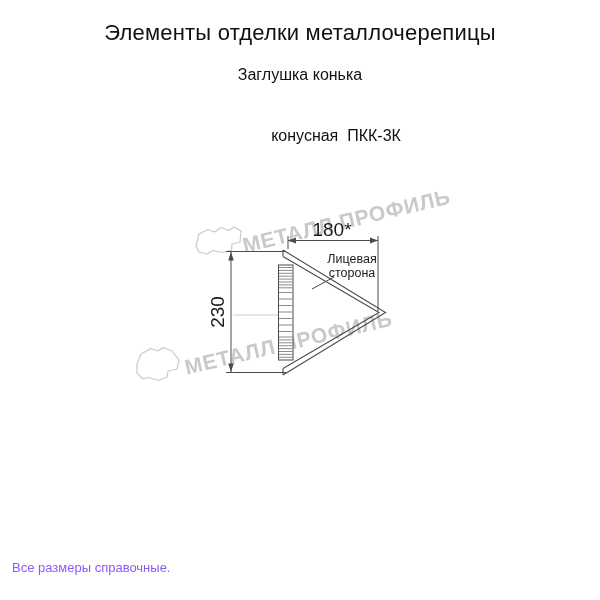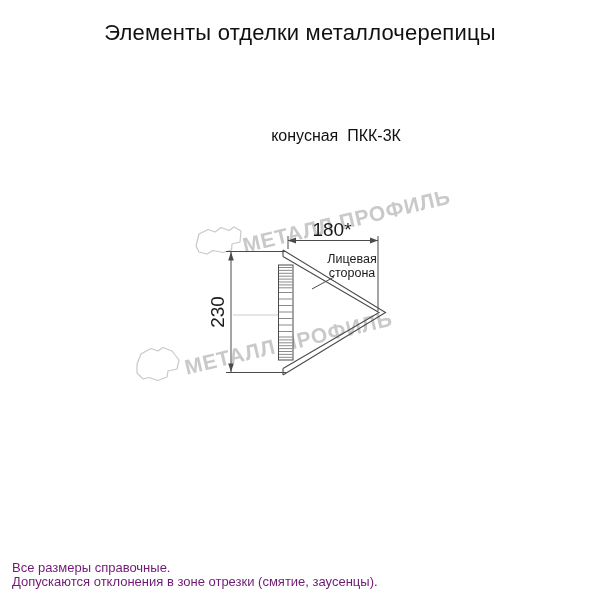--- a/index.html
+++ b/index.html
@@ -9,31 +9,32 @@
   .page-title{left:0;top:20px;width:600px;text-align:center;
               font-size:22px;font-weight:normal;letter-spacing:0.2px;color:#111;}
   .subtitle{left:0;width:600px;text-align:center;font-size:16px;color:#111;}
   .sub1{top:66px;}
   .sub2{top:85px;}
   .product-code{top:127px;white-space:pre;padding-left:36px;}
   .watermark{color:#c9c9c9;font-weight:bold;font-size:21px;letter-spacing:0.8px;
              transform-origin:0 50%;transform:rotate(-13.5deg);white-space:pre;}
   .wm-top{left:243px;top:234px;}
   .wm-bottom{left:185px;top:356px;}
-  .footer-note{left:12px;width:580px;font-size:13px;color:#701a75;}
+  .footer-note{left:12px;width:580px;font-size:13px;color:#8b5cf6;}
   .fn1{top:560px;}
   .fn2{top:574px;}
   svg.drawing{left:0;top:0;}
 </style>
 </head>
 <body>
 
 <div id="page">
 
   <div class="abs page-title">Элементы отделки металлочерепицы</div>
+  <div class="abs subtitle sub1">Заглушка конька</div>
   <div class="abs subtitle product-code">конусная  ПКК-3К</div>
 
   <div class="abs watermark wm-top">МЕТАЛЛ ПРОФИЛЬ</div>
   <div class="abs watermark wm-bottom">МЕТАЛЛ ПРОФИЛЬ</div>
 
   <svg class="abs drawing" width="600" height="600" viewBox="0 0 600 600">
 
     <g fill="none" stroke="#c9c9c9" stroke-width="1.2" stroke-linejoin="round">
       <path d="M196,246 L199,234 L208,229.5 L215,232 L221,227.5 L229,230.5 L234,227
                L241,231 L240,242 L232,244 L231.5,250 L223,252.5 L213,250.5 L207,254
@@ -101,14 +102,13 @@
     <text x="224" y="312" text-anchor="middle" transform="rotate(-90 224 312)" font-family="Liberation Sans, sans-serif" font-size="19" fill="#1a1a1a">230</text>
 
     <g>
       <line x1="334" y1="277" x2="312" y2="289" stroke="#4a4a4a" stroke-width="1"></line>
       <text x="352" y="263" text-anchor="middle" font-family="Liberation Sans, sans-serif" font-size="12.5" fill="#1a1a1a">Лицевая</text>
       <text x="352" y="276.5" text-anchor="middle" font-family="Liberation Sans, sans-serif" font-size="12.5" fill="#1a1a1a">сторона</text>
     </g>
   </svg>
 
   <div class="abs footer-note fn1">Все размеры справочные.</div>
-  <div class="abs footer-note fn2">Допускаются отклонения в зоне отрезки (смятие, заусенцы).</div>
 </div>
 
 </body></html>

